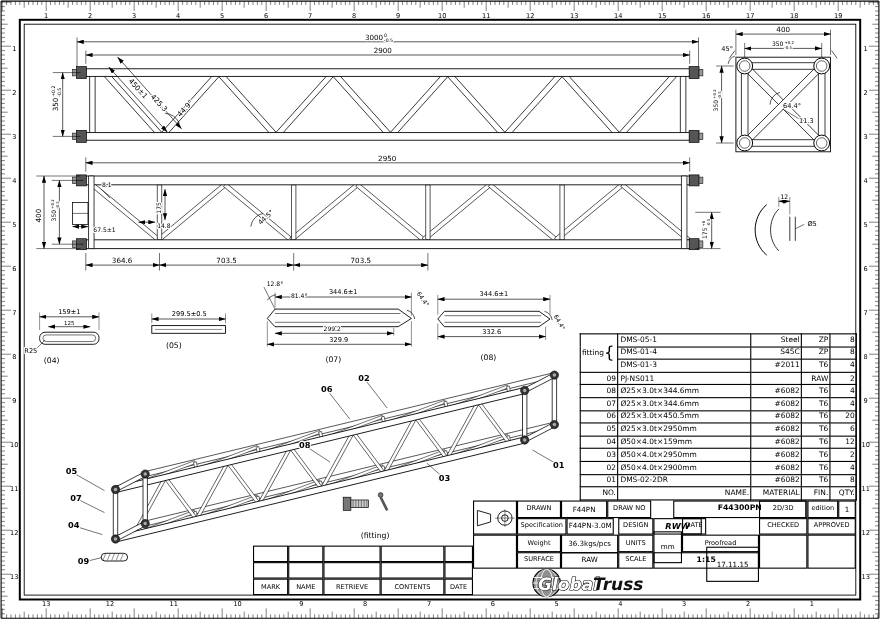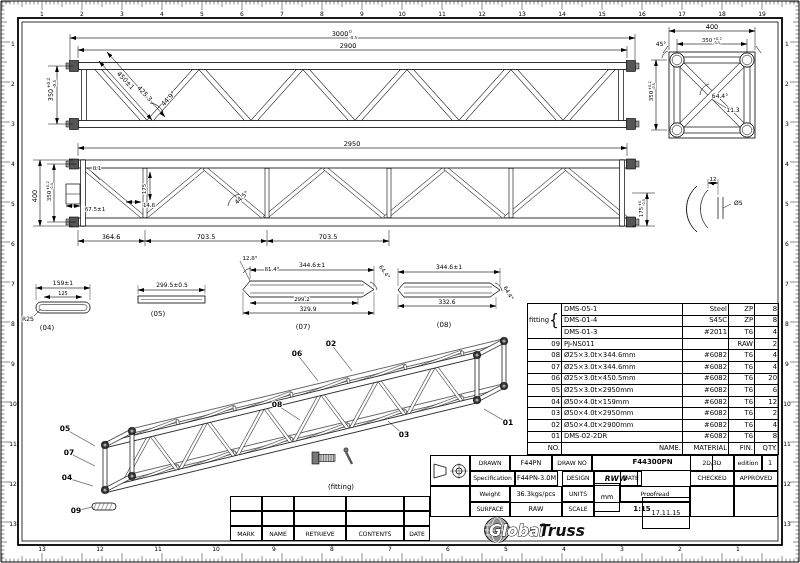--- a/index.html
+++ b/index.html
@@ -1328,21 +1328,21 @@
       </tbody>
   </table>
 
   <div>
     <div class="cell" style="left:430px;top:455px;width:40px;height:31px"></div>
     <div class="cell" style="left:430px;top:486px;width:40px;height:31px"></div>
 
     <div class="cell" style="left:470px;top:455px;width:40px;height:15.5px">DRAWN</div>
     <div class="cell val" style="left:510px;top:455px;width:42px;height:15.5px">F44PN</div>
     <div class="cell" style="left:552px;top:455px;width:40px;height:15.5px">DRAW NO</div>
-    <div class="cell val b" style="left:592px;top:455px;width:121px;height:15.5px">F44300PN</div>
+    <div class="cell val b" style="left:612px;top:455px;width:121px;height:15.5px">F44300PN</div>
     <div class="cell" style="left:690px;top:455px;width:44px;height:15.5px">2D/3D</div>
     <div class="cell" style="left:734px;top:455px;width:28px;height:15.5px">edition</div>
     <div class="cell val" style="left:762px;top:455px;width:16px;height:15.5px">1</div>
 
     <div class="cell" style="left:470px;top:470.5px;width:45px;height:15.5px">Specification</div>
     <div class="cell val" style="left:515px;top:470.5px;width:43px;height:15.5px">F44PN-3.0M</div>
     <div class="cell" style="left:562px;top:470.5px;width:32px;height:15.5px">DESIGN</div>
     <div class="cell it" style="left:594px;top:470.5px;width:44px;height:15.5px">RWW</div>
     <div class="cell" style="left:620px;top:470.5px;width:22px;height:15.5px">DATE</div>
     <div class="cell val" style="left:642px;top:497px;width:48px;height:32px">17.11.15</div>

